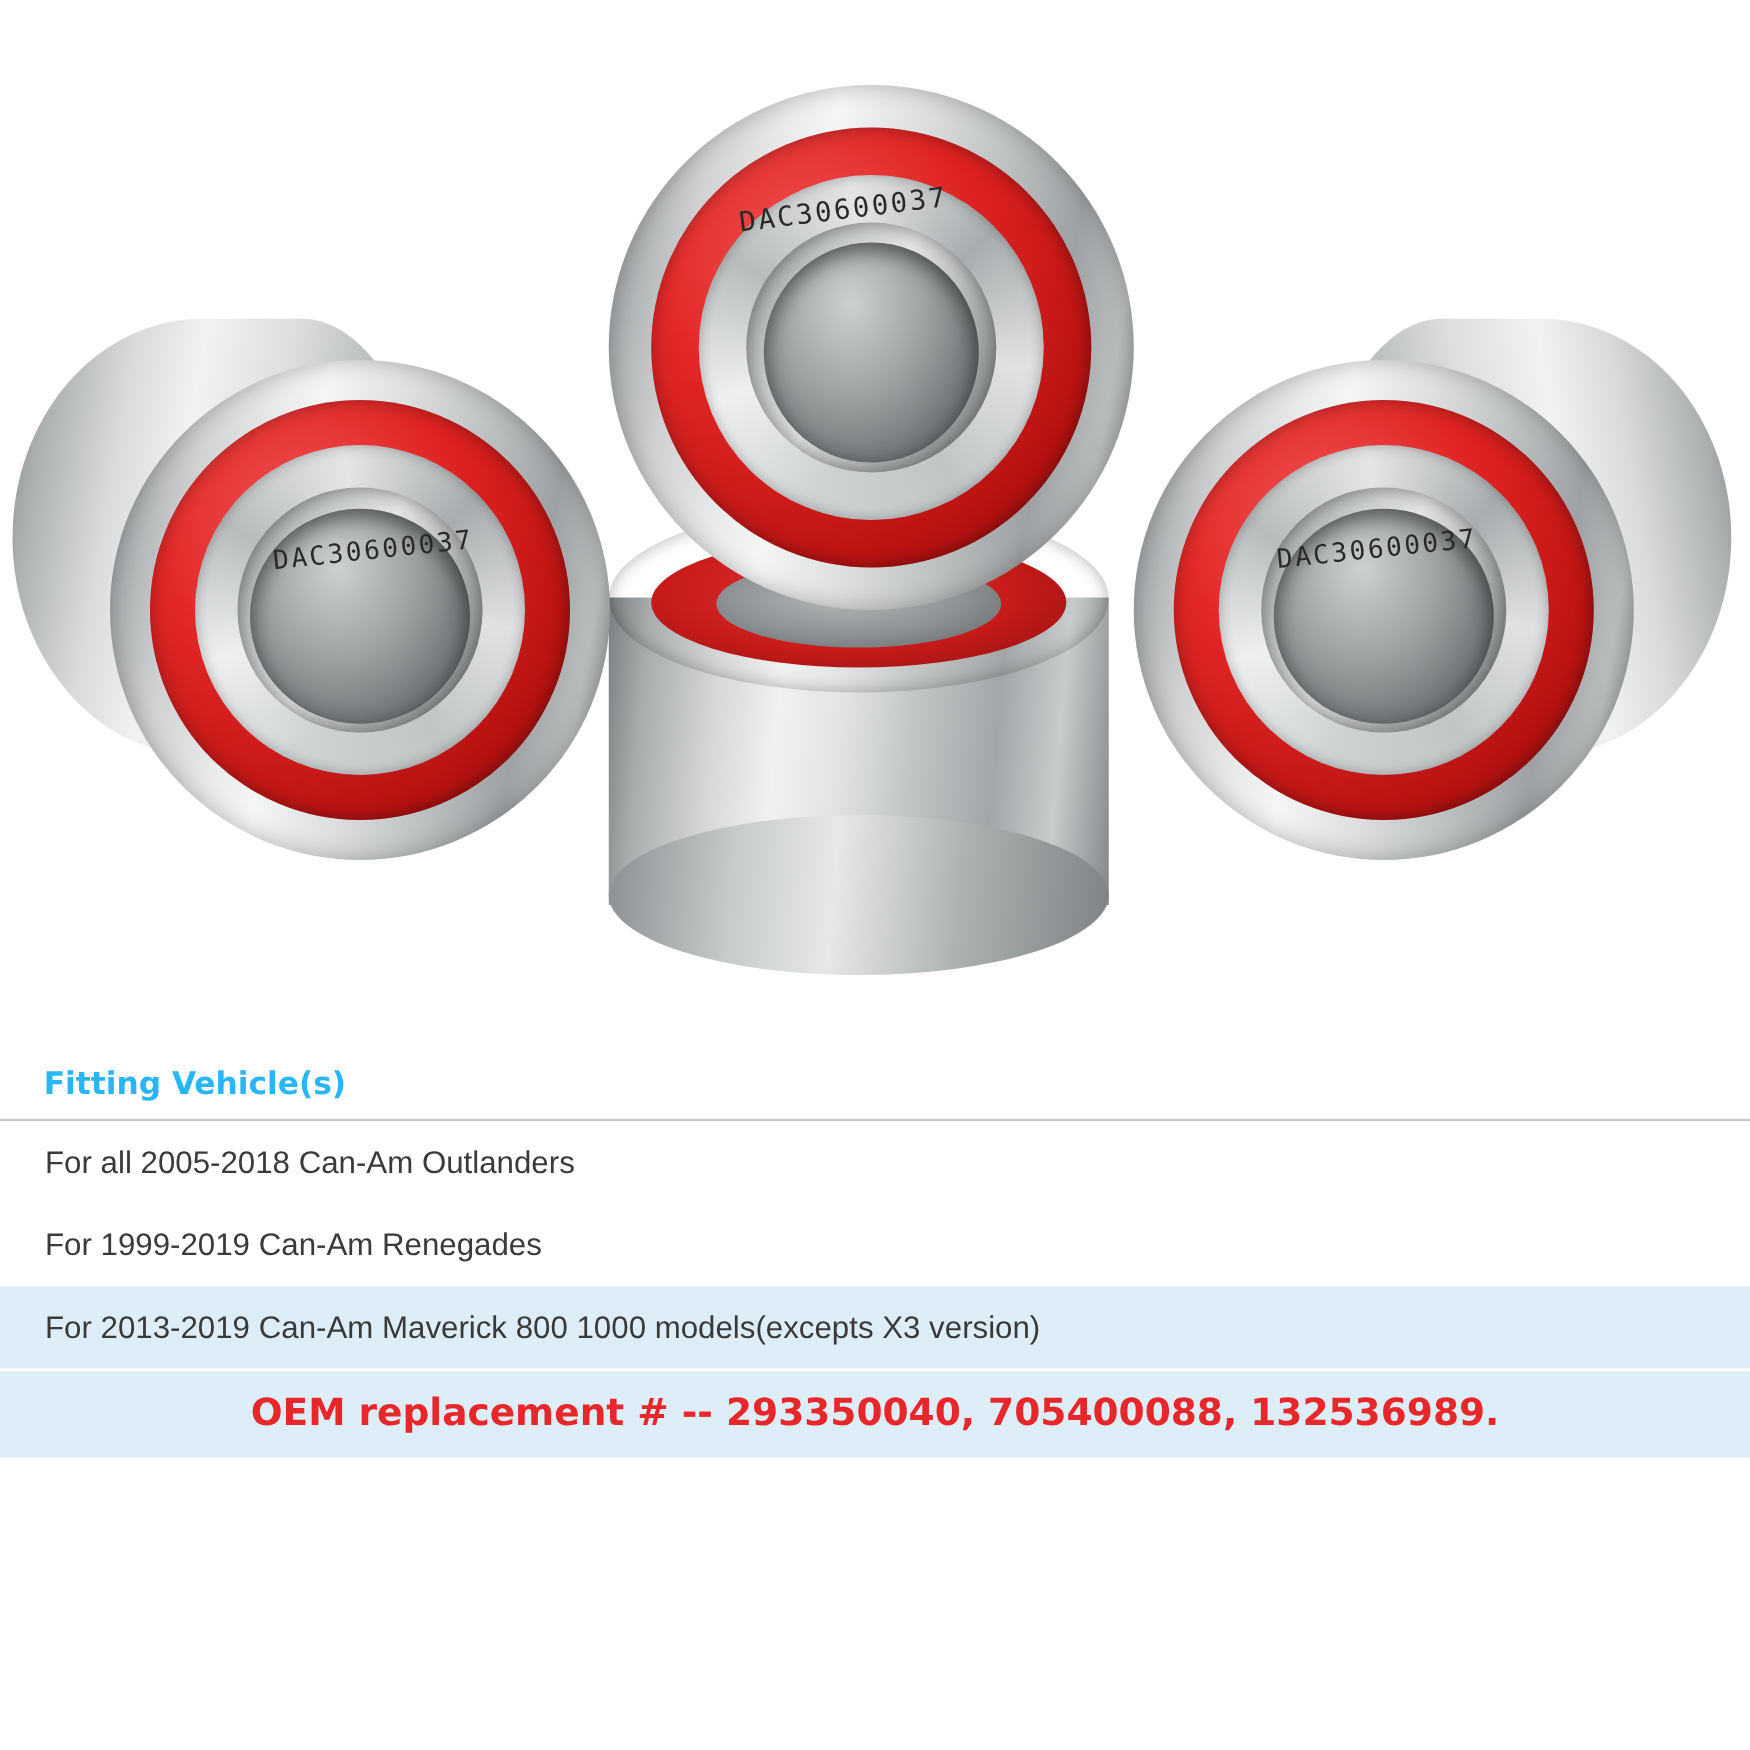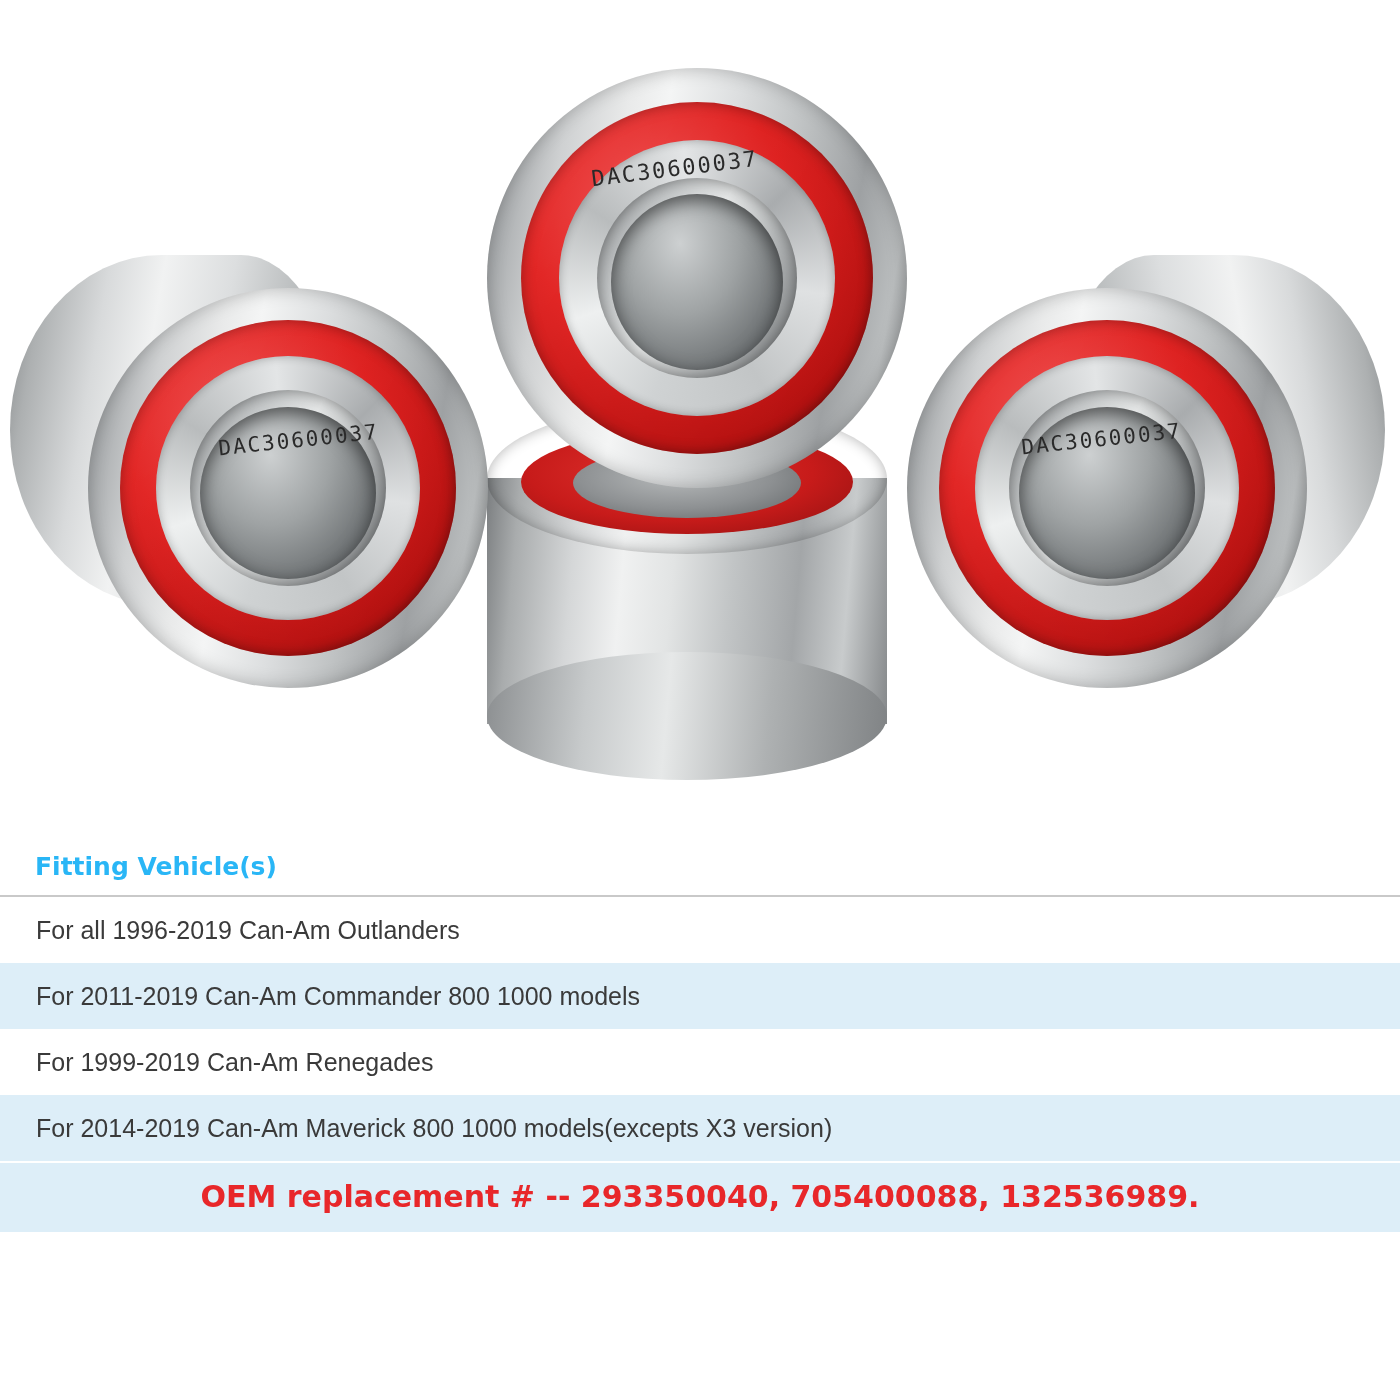--- a/index.html
+++ b/index.html
@@ -278,19 +278,18 @@
     <div class="bore-hole"></div>
     <div class="part-number">DAC30600037</div>
   </div>
 
 </div>
 
 <div id="info">
   <div id="fitting-title">Fitting Vehicle(s)</div>
   <div class="rule"></div>
 
-  <div class="fit-row">For all 1996-2019 Can-Am Outlanders</div>
-  <div class="fit-row alt">For 2011-2019 Can-Am Commander 800 1000 models</div>
+  <div class="fit-row">For all 2005-2018 Can-Am Outlanders</div>
   <div class="fit-row">For 1999-2019 Can-Am Renegades</div>
-  <div class="fit-row alt">For 2014-2019 Can-Am Maverick 800 1000 models(excepts X3 version)</div>
+  <div class="fit-row alt">For 2013-2019 Can-Am Maverick 800 1000 models(excepts X3 version)</div>
 
   <div id="oem-bar">OEM replacement # -- 293350040, 705400088, 132536989.</div>
 </div>
 
 </body></html>

